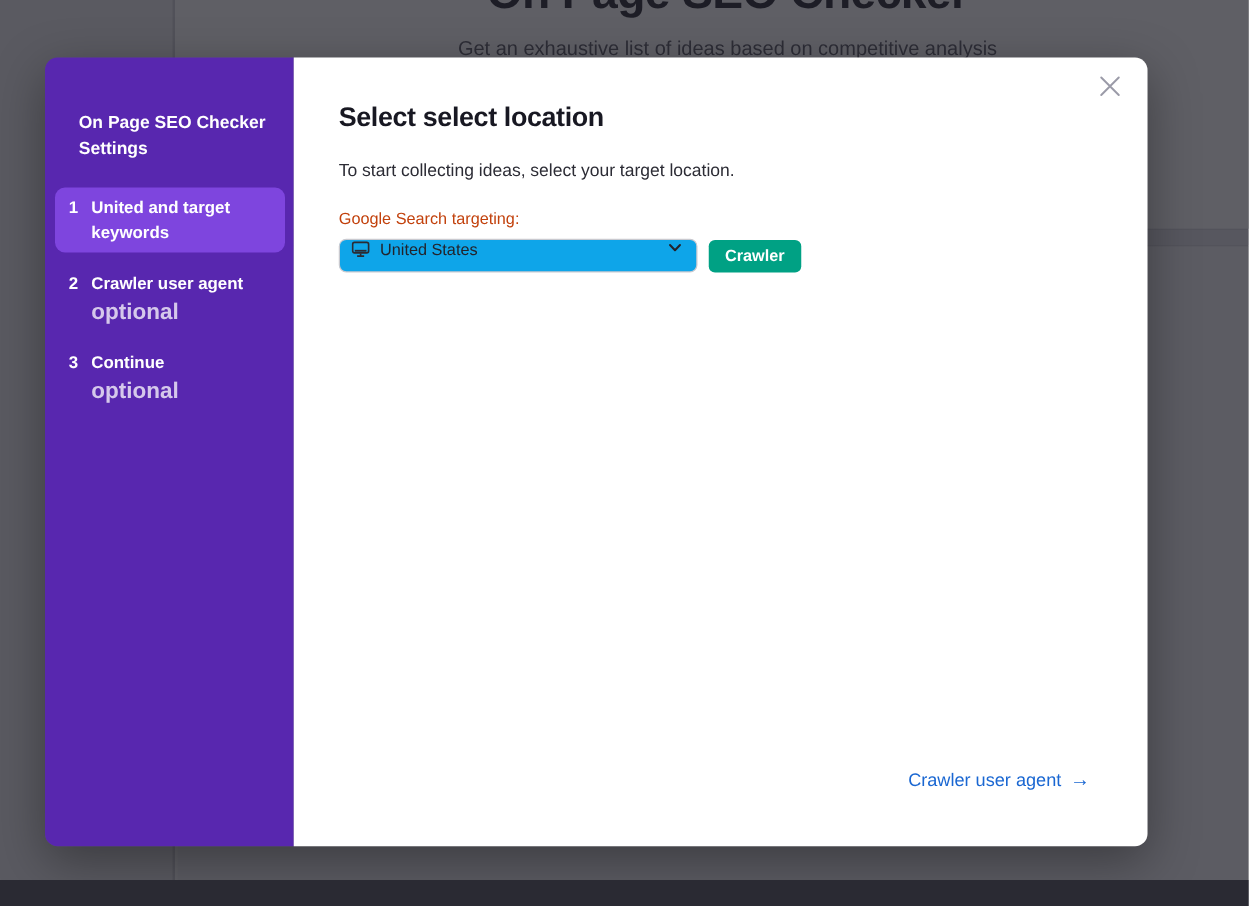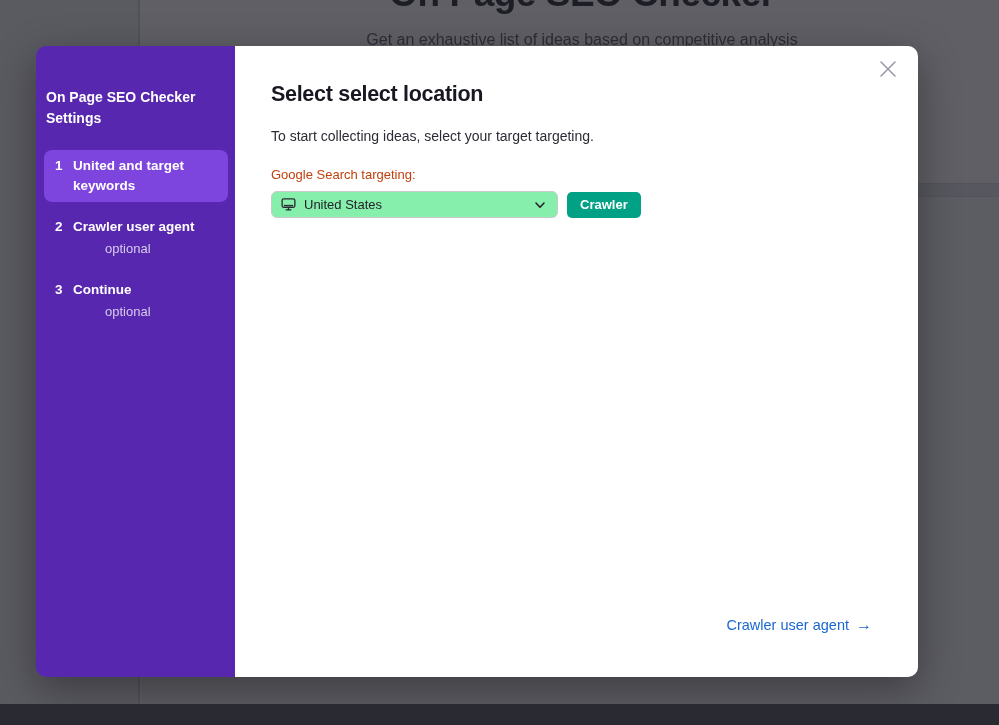--- a/index.html
+++ b/index.html
@@ -26,42 +26,42 @@
   .overlay { position:absolute; inset:0; background:rgba(33,33,42,0.72); z-index:1; }
 
   
   .modal { position:absolute; left:36px; top:46px; width:882px; height:631px;
     z-index:2; display:flex; border-radius:10px;
     box-shadow:0 12px 40px rgba(0,0,0,0.35); }
 
   .modal-sidebar { width:199px; flex:none; background:var(--sidebar_purple);
     border-radius:10px 0 0 10px; padding:41px 7px 0 0; color:#fff; }
   .ms-title { font-size:14px; font-weight:700; line-height:21px; width:150px;
-    margin:0 0 21px 10px; }
+    margin:0 0 21px 27px; }
   .steps { margin-left:8px; }
   .step { display:flex; padding:6px 10px 6px 11px; border-radius:8px;
     font-size:13.5px; font-weight:700; line-height:20px; cursor:pointer;
     margin-bottom:9px; }
   .step.active { background:var(--active_step_purple); }
   .step-num { width:18px; flex:none; }
-  .step-optional { font-weight:400; font-size:13px; color:rgba(255,255,255,0.75);
-    margin-top:2px;margin-left:32px; }
+  .step-optional { font-weight:700; font-size:18px; color:rgba(255,255,255,0.75);
+    margin-top:2px; }
 
   .modal-content { flex:1; background:#ffffff; border-radius:0 10px 10px 0;
     position:relative; padding:36px 46px 44px 36px; }
   .close-btn { position:absolute; top:13px; right:20px; width:20px; height:20px;
     background:none; border:none; cursor:pointer; display:flex;
     align-items:center; justify-content:center; }
   .mc-heading { font-size:21.5px; font-weight:700; color:#181822;
     letter-spacing:-0.3px; margin:0 0 21px 0; }
   .mc-desc { font-size:14px; color:#2c2c35; margin:0 0 23px 0; }
   .mc-label { display:block; font-size:13px; color:#c2410c; margin:0 0 9px 0; }
   .row { display:flex; align-items:center; gap:9px; }
   .select { width:287px; height:27px; border:1px solid #c9c9cf; border-radius:6px;
-    background:#86efac; display:flex; align-items:center; gap:8px;
+    background:#0ea5e9; display:flex; gap:8px;
     padding:0 11px 0 9px; font-size:13px; color:#23232b; cursor:pointer; }
   .select-value { flex:1; }
   .continue-btn { height:26px; padding:0 13px; background:var(--continue_green);
     color:#fff; font-size:13px; font-weight:700; border:none; border-radius:5px;
     cursor:pointer; font-family:"Liberation Sans", sans-serif; }
   .footer-link { position:absolute; right:46px; bottom:44px; display:flex;
     align-items:center; gap:7px; color:var(--link_blue); font-size:14.5px;
     cursor:pointer; }
   .footer-arrow { font-size:16px; line-height:14px; }
 </style>
@@ -115,21 +115,21 @@
     <div class="modal-content">
 
       <button class="close-btn">
         <svg width="18" height="18" viewBox="0 0 18 18">
           <path d="M2 2 L16 16 M16 2 L2 16" stroke="#9b9ba8" stroke-width="1.6" fill="none" stroke-linecap="round"></path>
         </svg>
       </button>
 
       <h1 class="mc-heading">Select select location</h1>
 
-      <p class="mc-desc">To start collecting ideas, select your target targeting.</p>
+      <p class="mc-desc">To start collecting ideas, select your target location.</p>
 
       <label class="mc-label">Google Search targeting:</label>
 
       <div class="row">
         <div class="select">
           <svg width="15" height="15" viewBox="0 0 16 16">
             <rect x="1.2" y="2" width="13.6" height="9" rx="1.6" fill="none" stroke="#2b2b33" stroke-width="1.4"></rect>
             <rect x="3" y="8.4" width="10" height="1.6" fill="#2b2b33"></rect>
             <path d="M8 11.5 V13 M5 13.8 H11" stroke="#2b2b33" stroke-width="1.4" fill="none"></path>
           </svg>

